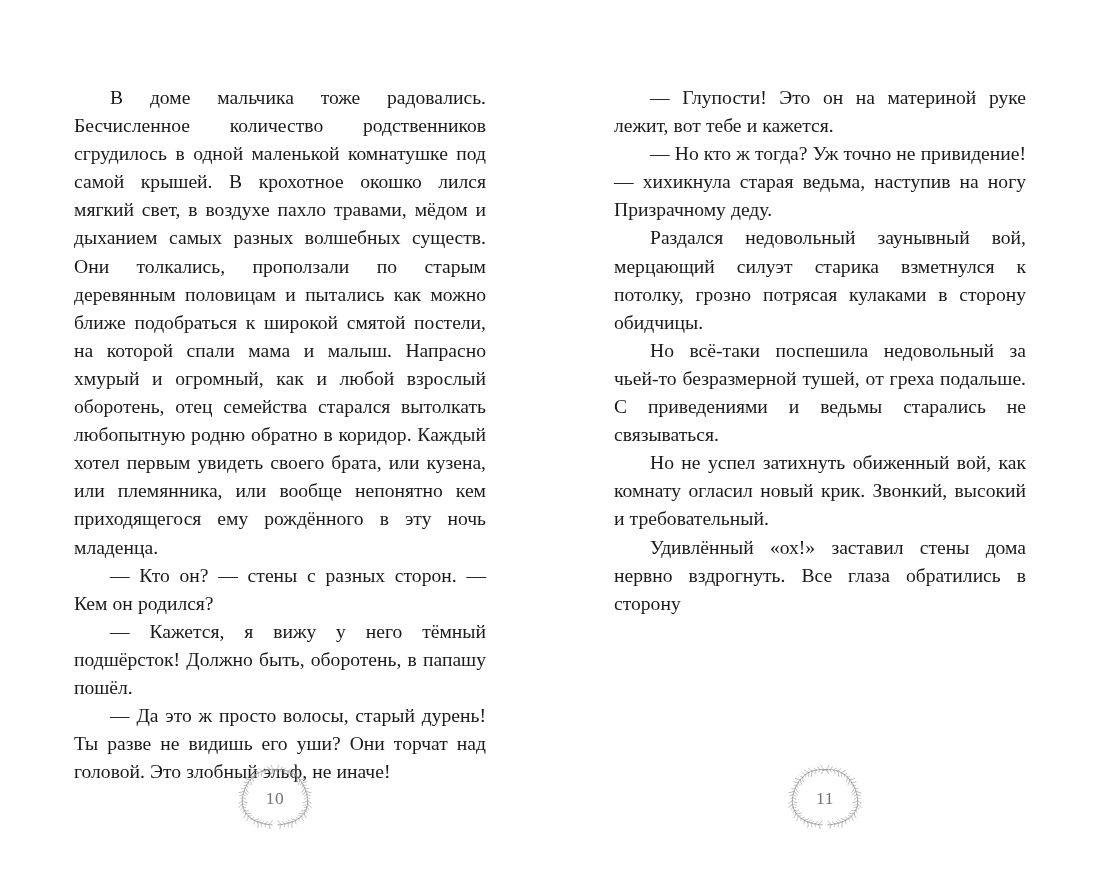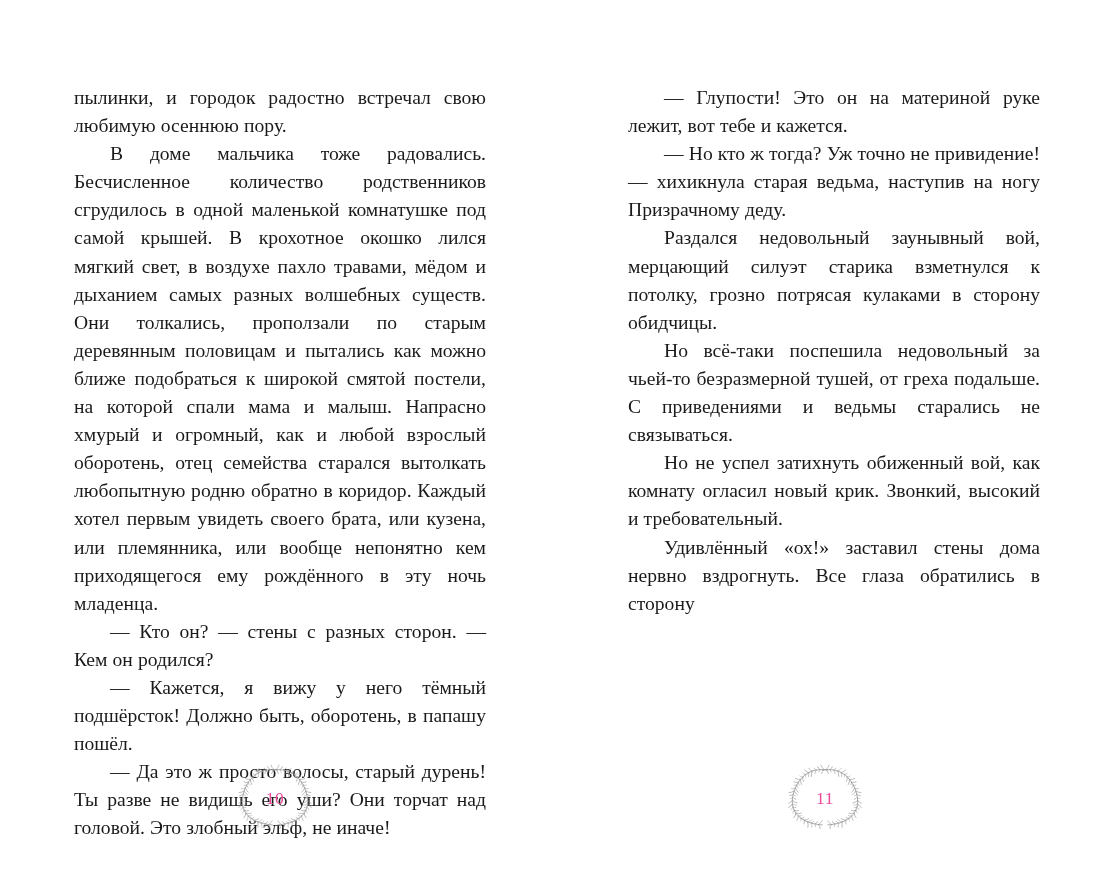--- a/index.html
+++ b/index.html
@@ -30,21 +30,21 @@
   }
 
   .page-left  { padding: 0 65px 0 74px; }
   .page-right { padding: 0 74px 0 64px; }
 
   .text-block {
     position: absolute;
     top: 84px;
   }
   .page-left  .text-block { left: 74px;  width: 412px; }
-  .page-right .text-block { left: 614px; width: 412px; margin-left: 14px; }
+  .page-right .text-block { left: 614px; width: 412px; }
 
   .page-right .text-block { left: 64px; }
 
   p.para {
     margin: 0;
     text-align: justify;
     text-indent: 36px;
     font-size: 19.6px;
     line-height: 28.1px;
     letter-spacing: 0.0px;
@@ -79,34 +79,33 @@
     top: 0; left: 0;
     width: 96px;
     height: 80px;
     display: block;
   }
   .folio-num {
     position: relative;
     z-index: 2;
     font-family: "Liberation Serif", "DejaVu Serif", serif;
     font-size: 17.5px;
-    color: #ec4899;
+    color: #737373;
     line-height: 1;
     letter-spacing: 0.5px;
     padding-top: 2px;
   }
 </style>
 </head>
 <body>
 
 <div class="spread">
 
   <div class="page page-left">
     <div class="text-block">
-      <p class="para noindent">пылинки, и городок радостно встречал свою любимую осеннюю пору.</p>
       <p class="para">В доме мальчика тоже радовались. Бесчисленное количество родственников сгрудилось в одной маленькой комнатушке под самой крышей. В крохотное окошко лился мягкий свет, в воздухе пахло травами, мёдом и дыханием самых разных волшебных существ. Они толкались, проползали по старым деревянным половицам и пытались как можно ближе подобраться к широкой смятой постели, на которой спали мама и малыш. Напрасно хмурый и огромный, как и любой взрослый оборотень, отец семейства старался вытолкать любопытную родню обратно в коридор. Каждый хотел первым увидеть своего брата, или кузена, или племянника, или вообще непонятно кем приходящегося ему рождённого в эту ночь младенца.</p>
       <p class="para">— Кто он? — стены с разных сторон. — Кем он родился?</p>
       <p class="para">— Кажется, я вижу у него тёмный подшёрсток! Должно быть, оборотень, в папашу пошёл.</p>
       <p class="para">— Да это ж просто волосы, старый дурень! Ты разве не видишь его уши? Они торчат над головой. Это злобный эльф, не иначе!</p>
     </div>
 
     <div class="folio">
       <div class="folio-inner">
         <svg class="wreath-svg" viewBox="0 0 96 80">
           <g class="wreath-g" stroke="#9a9a9a" stroke-width="0.9" fill="none" stroke-linecap="round">

